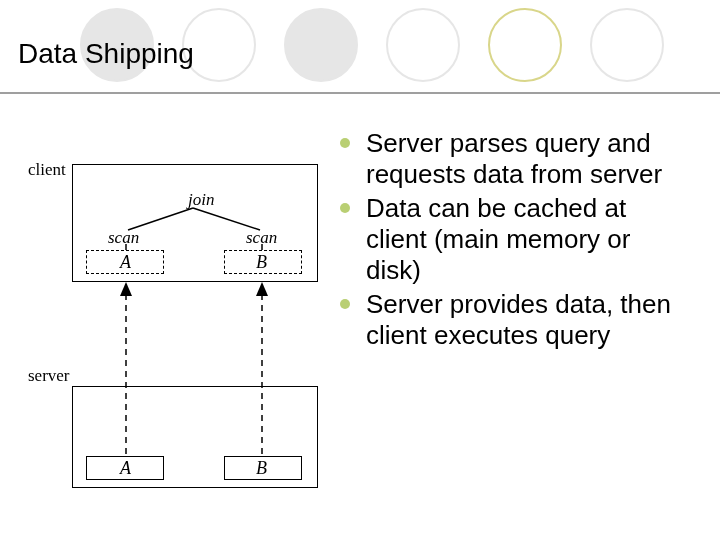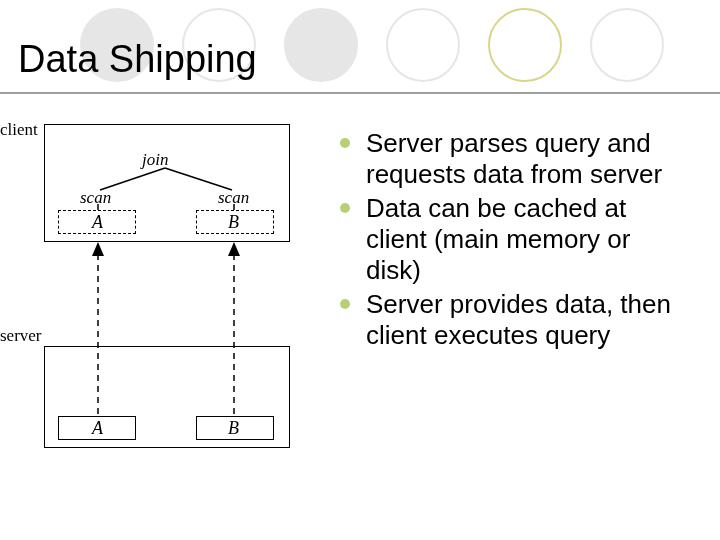--- a/index.html
+++ b/index.html
@@ -28,21 +28,21 @@
     height: 74px;
     border-radius: 50%;
     border: 2px solid #e6e6e6;
   }
   .circle.filled { background: #e6e6e6; border-color: #e6e6e6; }
   .circle.accent { border-color: #d9d68a; }
   .slide-title {
     position: absolute;
     top: 38px;
     left: 18px;
-    font-size: 38px;
+    font-size: 28px;
     font-weight: 400;
     z-index: 2;
   }
   .title-underline {
     position: absolute;
     top: 92px;
     left: 0;
     width: 720px;
     height: 2px;
     background: #9f9f9f;
@@ -51,20 +51,22 @@
   .content {
     position: absolute;
     top: 120px;
     left: 0;
     width: 720px;
     display: flex;
     z-index: 2;
   }
   .diagram {
     width: 340px;
+    padding-left: 28px;
+    margin-top: 40px;
   }
   .bullets {
     width: 360px;
     padding-top: 8px;
     padding-right: 22px;
   }
   ul.bl { list-style: none; }
   ul.bl li {
     position: relative;
     padding-left: 26px;
@@ -108,21 +110,21 @@
 <div class="title-underline"></div>
 
 <div class="content">
 
   <div class="diagram">
     <div class="dg">
 
       <span class="lbl" style="left:0; top:0;">client</span>
       <div class="outer-box" style="left:44px; top:4px; width:246px; height:118px;"></div>
 
-      <span class="lbl lbl-sm" style="left:142px; top:30px;text-align:right;">join</span>
+      <span class="lbl lbl-sm" style="left:160px; top:30px;text-align:right;">join</span>
 
       <span class="lbl lbl-sm" style="left:80px; top:68px;">scan</span>
       <span class="lbl lbl-sm" style="left:218px; top:68px;">scan</span>
 
       <div class="dash-box" style="left:58px; top:90px; width:78px; height:24px;"></div>
       <span class="lbl lbl-ab" style="left:92px; top:92px;">A</span>
 
       <div class="dash-box" style="left:196px; top:90px; width:78px; height:24px;"></div>
       <span class="lbl lbl-ab" style="left:228px; top:92px;">B</span>
 

